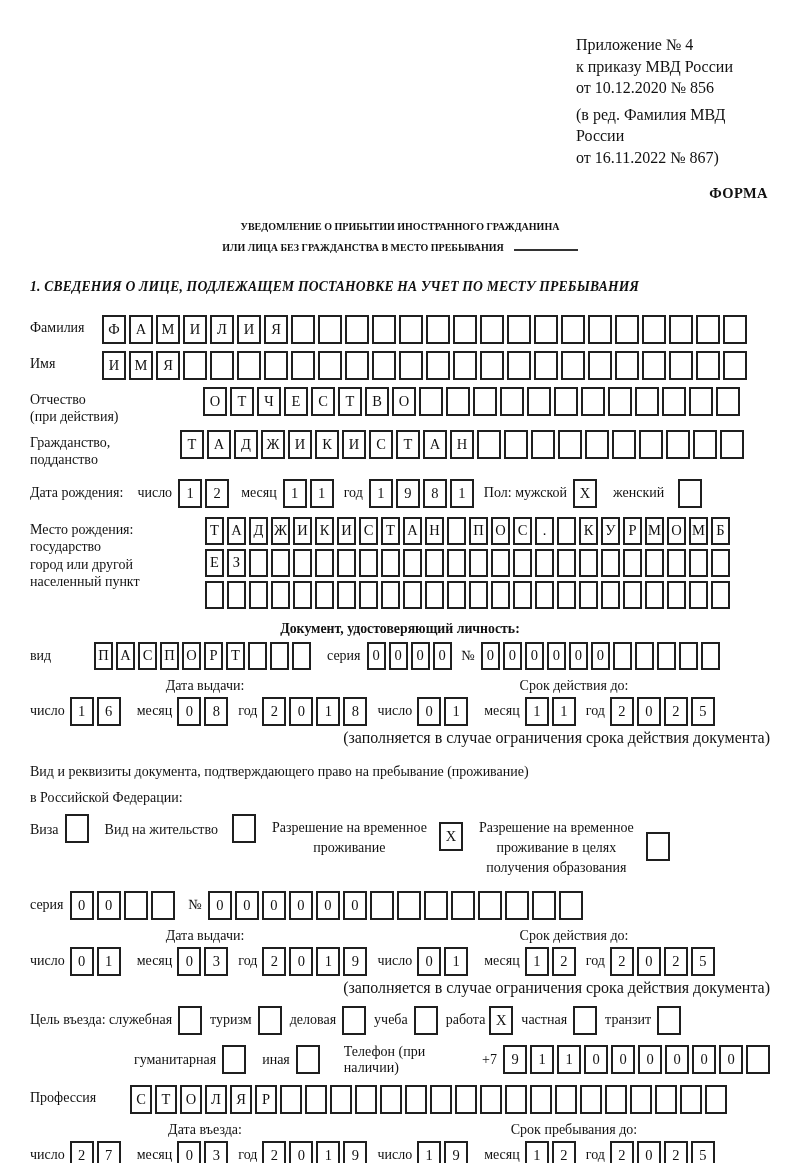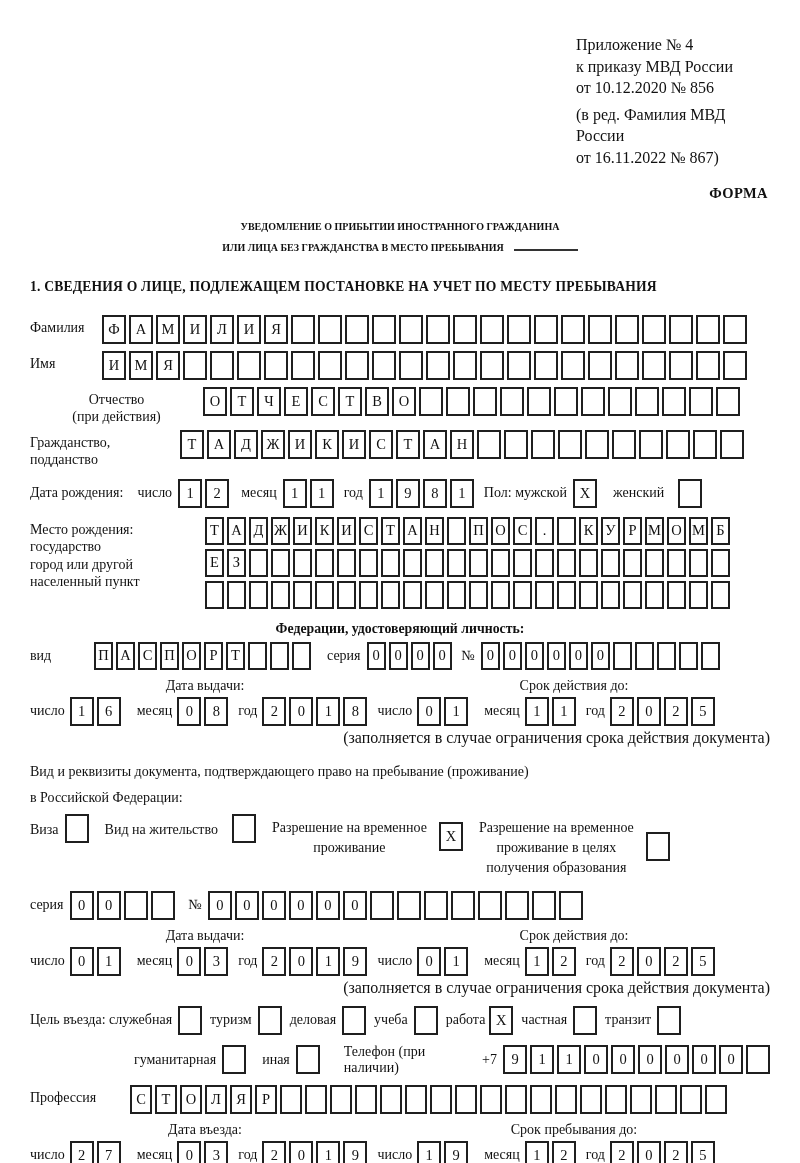--- a/index.html
+++ b/index.html
@@ -9,26 +9,26 @@
     font-family:"Liberation Serif","DejaVu Serif",serif;
     font-size:14px; color:#111; position:relative;
   }
   
   .appendix { width:190px; margin-left:auto; margin-right:4px; font-size:16px; line-height:1.35; }
   .appendix .gap { height:5px; }
   .forma { text-align:right; font-weight:bold; font-size:14.5px; margin:16px 2px 0 0; letter-spacing:.4px; }
   
   .title { text-align:center; font-weight:bold; font-size:10px; line-height:1.75; margin-top:16px; }
   .uline { display:inline-block; width:64px; border-bottom:2px solid #333; height:14px; margin-left:10px; vertical-align:baseline; }
-  .sec-head { font-weight:bold; font-size:13.6px; margin-top:22px; letter-spacing:.2px; }
+  .sec-head { font-weight:bold; font-size:13.6px; margin-top:22px; letter-spacing:.2px;font-style:italic; }
   
   .frow { display:flex; align-items:flex-start; margin-top:7px; }
   .flabel { flex:none; padding-top:4px; line-height:1.25; }
   .w72  { width:72px; }  .w100 { width:100px; } .w150 { width:150px; }
-  .w173 { width:173px;text-align:center; } .w175 { width:175px; }
+  .w173 { width:173px; } .w175 { width:175px; }
   .cellrow { display:flex; gap:3px; flex:none; }
   .cell {
     flex:none; width:20px; height:25px; border:2px solid #1f1f1f; background:#fff;
     display:flex; align-items:center; justify-content:center;
     font-size:14.5px; font-family:"Liberation Serif",serif;
   }
   .md .cell { width:18px; height:25px; }
   .sm .cell { width:15px; height:24px; }
   .stackrows { display:flex; flex-direction:column; gap:4px; }
   .inline { display:flex; align-items:center; margin-top:8px; }
@@ -308,21 +308,21 @@
           <span class="cell"></span>
           <span class="cell"></span>
           <span class="cell"></span>
           <span class="cell"></span>
           <span class="cell"></span>
           <span class="cell"></span>
         </div>
     </div>
   </div>
 
-  <div class="doc-head">Федерации, удостоверяющий личность:</div>
+  <div class="doc-head">Документ, удостоверяющий личность:</div>
   <div class="inline" style="margin-top:5px;">
     <span class="lbl" style="width:64px;">вид</span>
     <span class="cellrow sm">
         <span class="cell">П</span>
         <span class="cell">А</span>
         <span class="cell">С</span>
         <span class="cell">П</span>
         <span class="cell">О</span>
         <span class="cell">Р</span>
         <span class="cell">Т</span>

